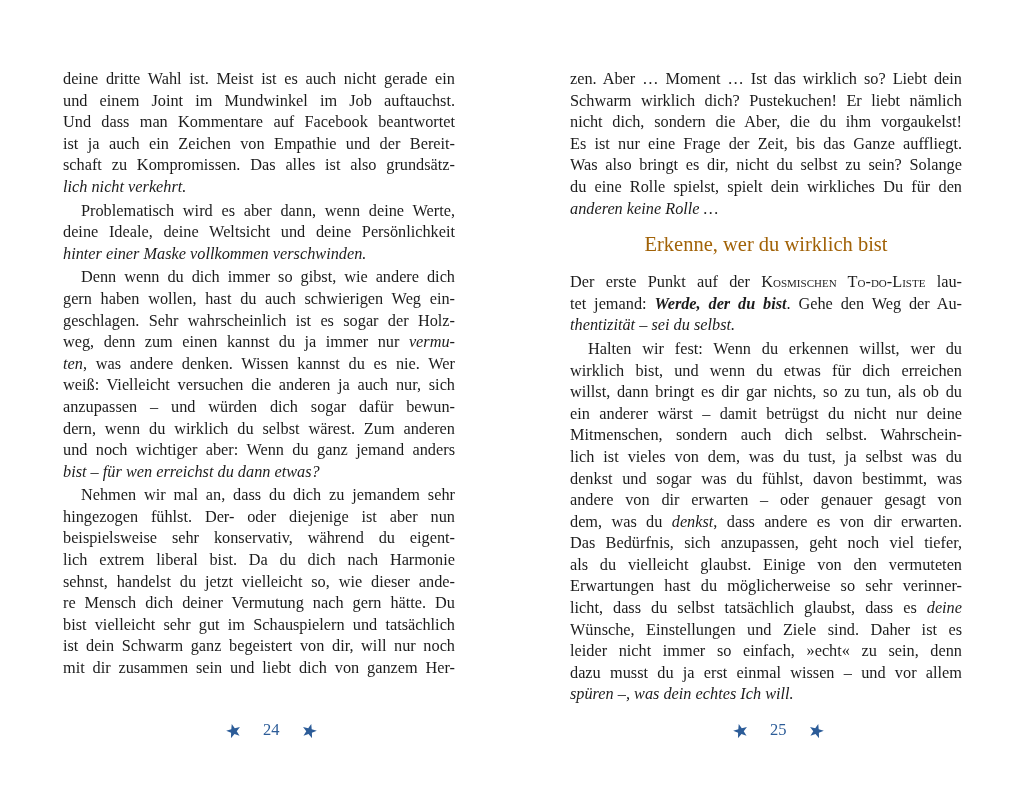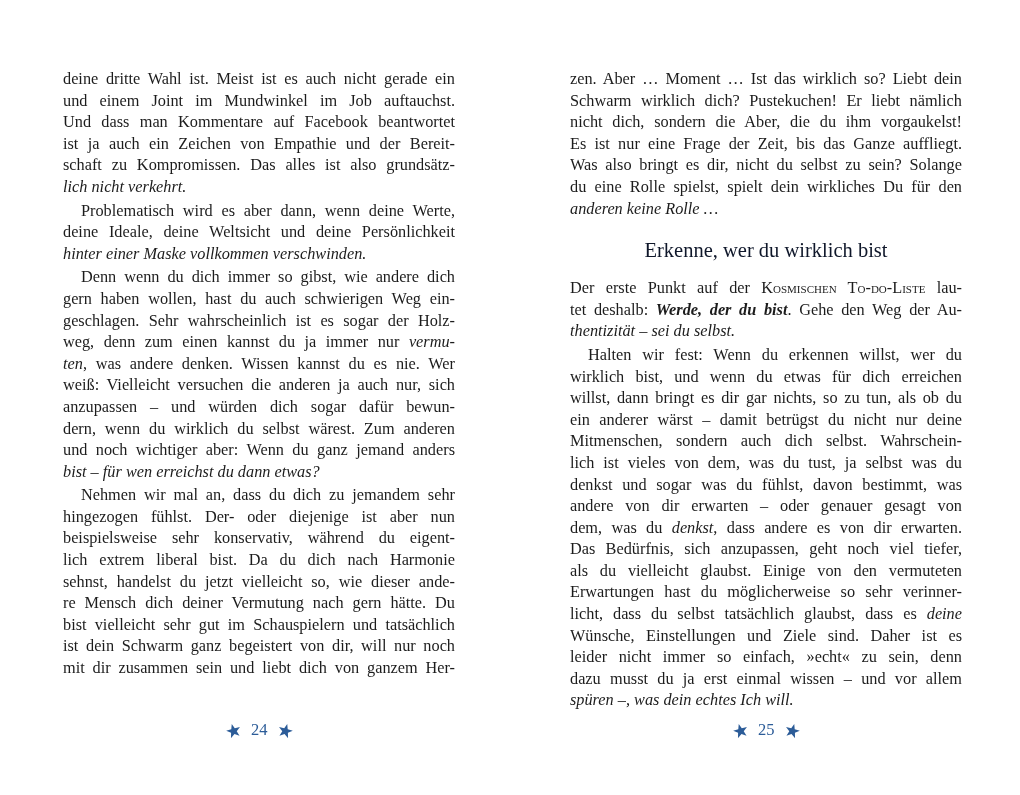--- a/index.html
+++ b/index.html
@@ -8,26 +8,26 @@
     font-family: "Liberation Serif", "DejaVu Serif", serif; color: #1c1c1c;
   }
   .page { position: absolute; top: 68px; width: 392px; font-size: 16.3px; line-height: 21.6px; }
   .page.left { left: 63px; }
   .page.right { left: 570px; }
   .line { display: block; white-space: nowrap; height: 21.6px; text-align: justify; text-align-last: justify; }
   .line.last { text-align-last: left; font-style: italic; }
   .line.indent { text-indent: 18px; }
   .line.gap { margin-top: 2px; }
   .heading {
-    display: block; text-align: center; color: #0f172a; font-size: 20.5px;
-    margin: 18px 0 14px 0; height: 26px; line-height: 26px;
+    display: block; text-align: center; color: #a16207; font-size: 20.5px;
+    margin: 12px 0 14px 0; height: 26px; line-height: 26px;
   }
   .folio {
     position: absolute; top: 720px; color: #2c5c98; font-size: 16.5px;
-    display: flex; align-items: center; gap: 10px;
+    display: flex; align-items: center; gap: 22px;
   }
   .folio.left { left: 226px; }
   .folio.right { left: 733px; }
   .star { width: 15px; height: 15px; display: inline-block; }
   .star svg { width: 15px; height: 15px; display: block; }
   .sc { font-variant: small-caps; }
   b { font-weight: bold; font-style: italic; }
 </style>
 </head>
 <body>
@@ -82,21 +82,21 @@
   <span class="line">Schwarm wirklich dich? Pustekuchen! Er liebt nämlich</span>
   <span class="line">nicht dich, sondern die Aber, die du ihm vorgaukelst!</span>
   <span class="line">Es ist nur eine Frage der Zeit, bis das Ganze auffliegt.</span>
   <span class="line">Was also bringt es dir, nicht du selbst zu sein? Solange</span>
   <span class="line">du eine Rolle spielst, spielt dein wirkliches Du für den</span>
   <span class="line last">anderen keine Rolle …</span>
 
   <span class="heading">Erkenne, wer du wirklich bist</span>
 
   <span class="line"><span>Der erste Punkt auf der </span><span class="sc">Kosmischen To-do-Liste</span><span> lau-</span></span>
-  <span class="line"><span>tet deshalb: </span><b>Werde, der du bist</b><span>. Gehe den Weg der Au-</span></span>
+  <span class="line"><span>tet jemand: </span><b>Werde, der du bist</b><span>. Gehe den Weg der Au-</span></span>
   <span class="line last">thentizität – sei du selbst.</span>
 
   <span class="line indent gap">Halten wir fest: Wenn du erkennen willst, wer du</span>
   <span class="line">wirklich bist, und wenn du etwas für dich erreichen</span>
   <span class="line">willst, dann bringt es dir gar nichts, so zu tun, als ob du</span>
   <span class="line">ein anderer wärst – damit betrügst du nicht nur deine</span>
   <span class="line">Mitmenschen, sondern auch dich selbst. Wahrschein-</span>
   <span class="line">lich ist vieles von dem, was du tust, ja selbst was du</span>
   <span class="line">denkst und sogar was du fühlst, davon bestimmt, was</span>
   <span class="line">andere von dir erwarten – oder genauer gesagt von</span>

